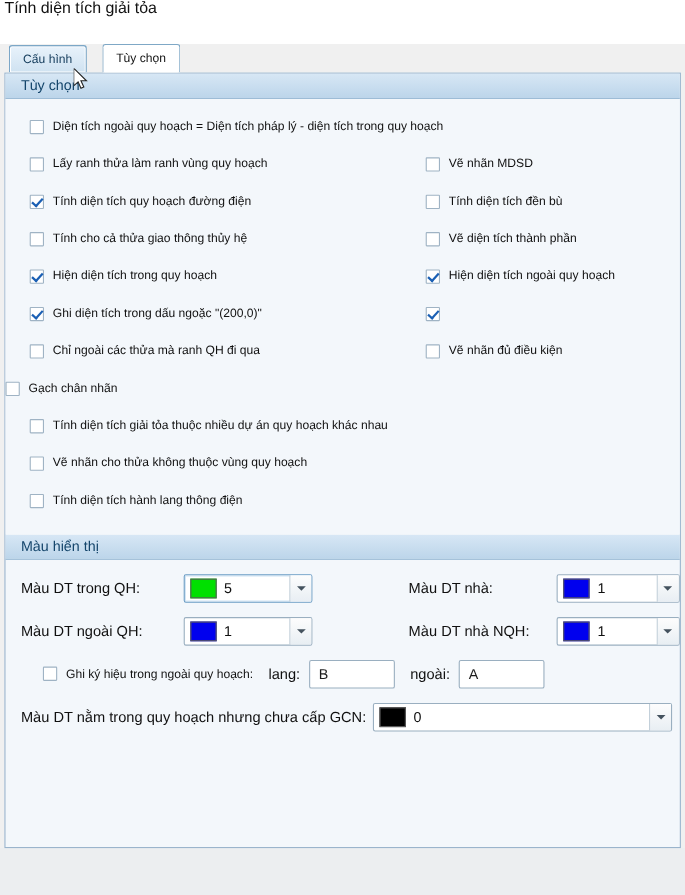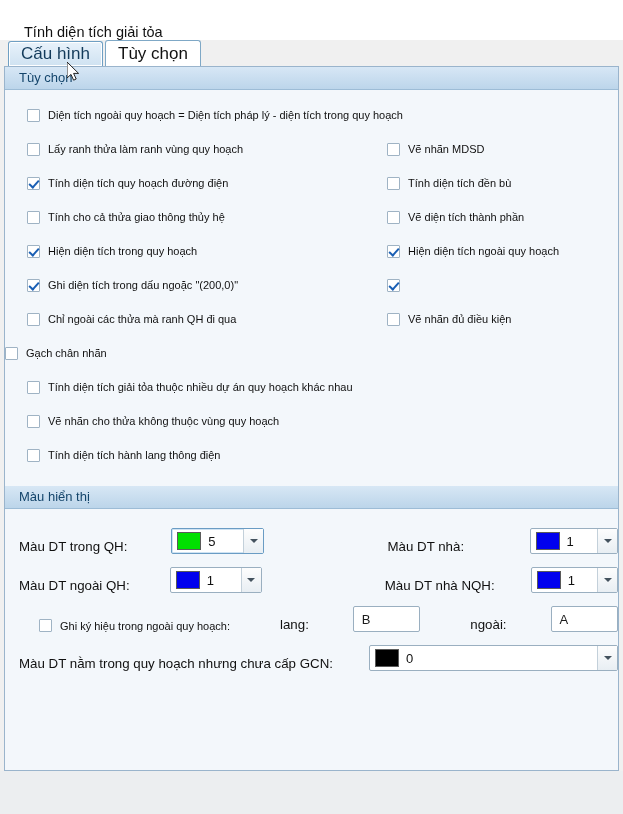--- a/index.html
+++ b/index.html
@@ -18,43 +18,43 @@
   .window {
     width: 623px;
     height: 814px;
     background: #f0f0f0;
     position: relative;
   }
   .title-bar {
     height: 40px;
     background: #ffffff;
     display: flex;
-    align-items: flex-end;
-    padding-left: 24px;
+    align-items: flex-start;
+    padding-left: 4px;
     font-size: 14.5px;
     color: #111;
   }
   .tabstrip {
     position: relative;
     height: 26px;
     margin-left: 8px;
     display: flex;
     align-items: flex-end;
   }
   .tab {
     height: 24px;
     line-height: 24px;
     padding: 0 12px;
-    font-size: 17px;
+    font-size: 11px;
     border: 1px solid #9ab4cc;
     border-bottom: none;
     border-radius: 3px 3px 0 0;
     background: linear-gradient(to bottom, #f6fafd, #dfeaf3);
     color: #16425f;
-    margin-right: 2px;
+    margin-right: 14px;
     position: relative;
     cursor: default;
   }
   .tab.selected {
     background: #ffffff;
     color: #111;
     border-color: #7fa8c6;
     z-index: 3;
     height: 25px;
     line-height: 25px;
@@ -127,24 +127,23 @@
   }
   .col-left { margin-left: 22px; width: 360px; }
   .col-right { margin-left: 0; }
   .full { margin-left: 22px; }
 
   .colors-area {
     padding-top: 6px;
   }
   .crow {
     display: flex;
-    align-items: flex-end;
+    align-items: center;
     height: 39px;
     padding-left: 14px;
-    gap: 36px;
   }
   .clabel {
     font-size: 13.3px;
     color: #101010;
     white-space: nowrap;
   }
   .combo {
     height: 26px;
     border: 1px solid #9aafc0;
     background: #ffffff;

